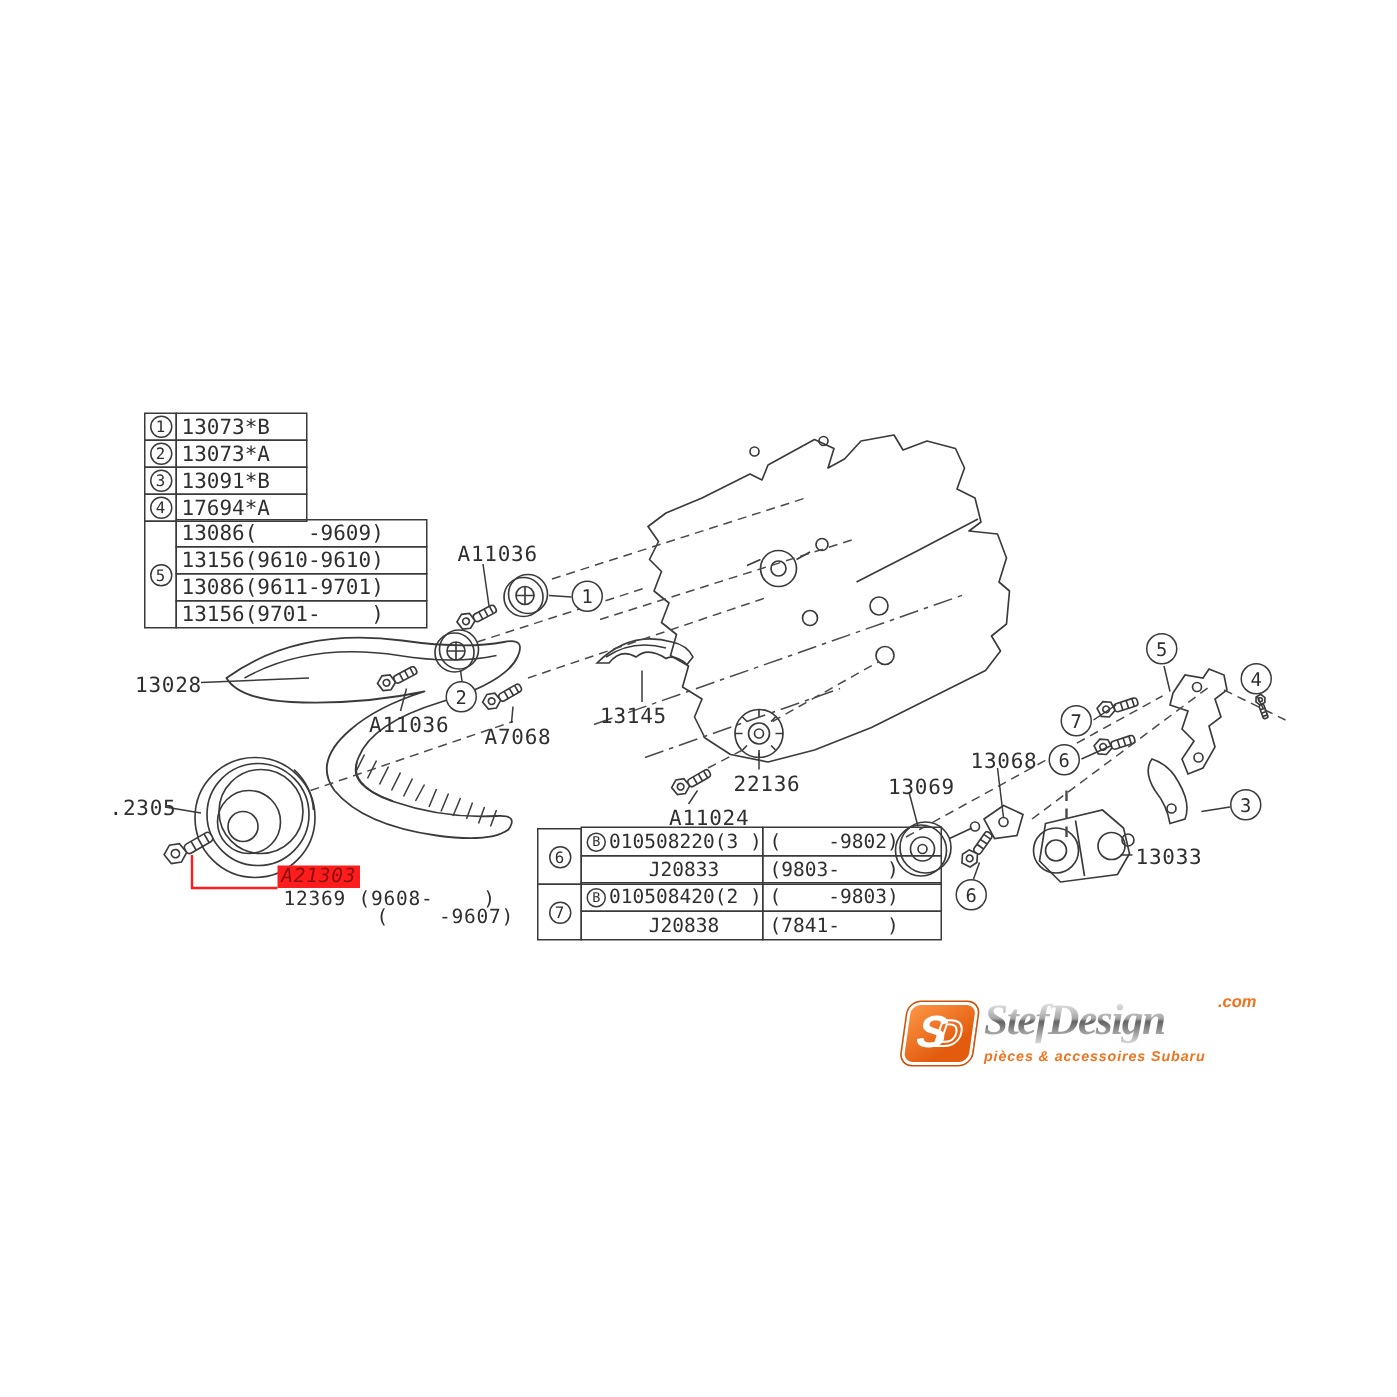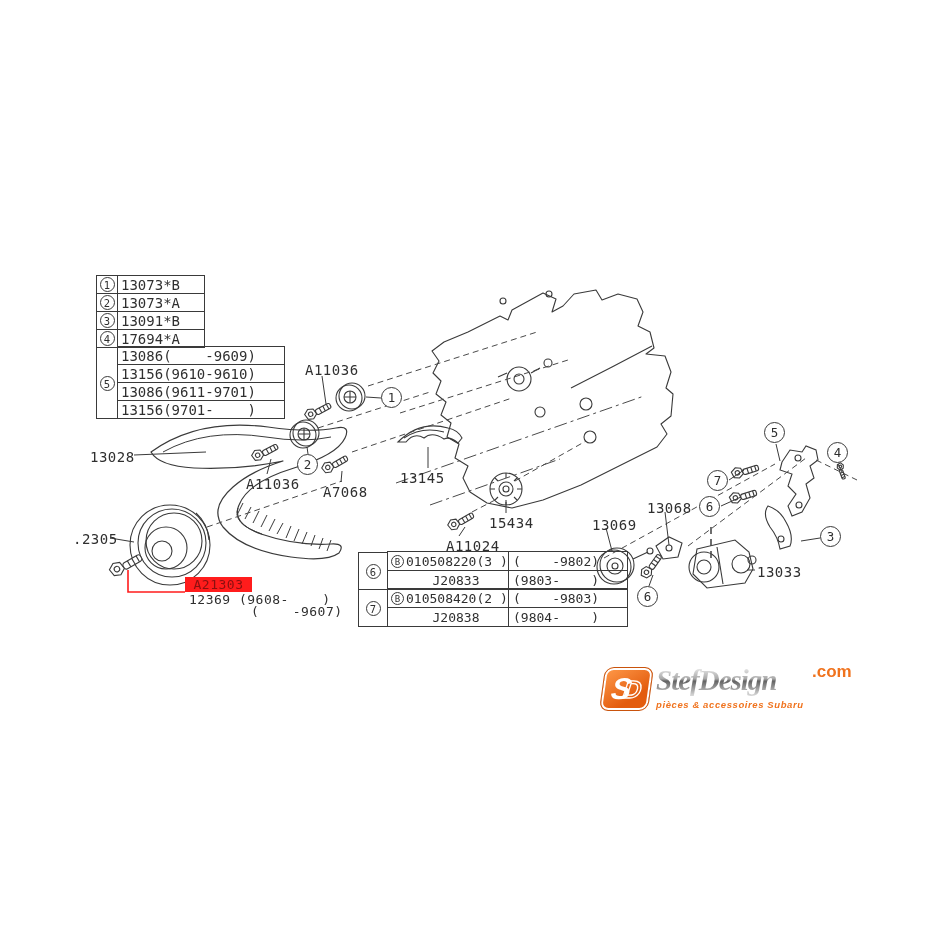--- a/index.html
+++ b/index.html
@@ -38,42 +38,42 @@
   .fpart { width:122px; height:20px; border:1px solid var(--line); margin-left:-1px; display:flex; align-items:center;
            padding-left:3px; white-space:pre; box-sizing:border-box; }
   .frange { width:120px; height:20px; line-height:19px; border:1px solid var(--line); margin-left:-1px;
             padding-left:4px; white-space:pre; box-sizing:border-box; }
   .bcirc { width:13px; height:13px; border:1px solid var(--line); border-radius:50%; font-size:9px; line-height:12px;
            text-align:center; margin-right:2px; box-sizing:border-box; flex:0 0 auto; }
   .bcirc:empty { border:none; width:15px; }
   .fpart.center { justify-content:center; padding-left:16px; }
 
   
-  .hl-box { position:absolute; left:185px; top:577px; width:67px; height:15px; background:var(--hl);
-            color:#8a1010; font-size:13px; line-height:15px; text-align:center; letter-spacing:.5px; }
+  .hl-box { position:absolute; left:185px; top:577px; width:55px; height:15px; background:var(--hl);
+            color:#8a1010; font-size:13px; line-height:15px; text-align:center; letter-spacing:.5px;font-style:italic; }
   .hl-range { position:absolute; left:251px; top:604px; font-size:13px; white-space:pre; letter-spacing:.5px; }
   .hl-succ { position:absolute; left:189px; top:592px; font-size:13px; white-space:pre; letter-spacing:.5px; }
 
   
   .logo { position:absolute; left:600px; top:658px; width:270px; height:64px;
           font-family:"Liberation Sans", sans-serif; }
   .logo-icon { position:absolute; left:2px; top:9px; width:47px; height:42px; border-radius:9px;
                background:linear-gradient(145deg,#ff9a4a,#e35c0e 70%); border:1.5px solid #c9530c;
                box-shadow:inset 0 0 0 2px #ffffff; transform:skewX(-8deg);
                display:flex; align-items:center; justify-content:center; }
   .logo-s { color:#fff; font-weight:bold; font-style:italic; font-size:30px; line-height:1; }
   .logo-d { color:transparent; -webkit-text-stroke:1.3px #ffffff; font-weight:bold; font-style:italic;
             font-size:25px; line-height:1; margin-left:-8px; }
   .logo-name { position:absolute; left:56px; top:6px; font-size:29px; font-weight:bold; font-style:italic;
                letter-spacing:-1px; white-space:nowrap;
                background:linear-gradient(180deg,#f6f6f6 5%,#a8a8a8 45%,#636363 52%,#d6d6d6 95%);
                -webkit-background-clip:text; background-clip:text; -webkit-text-fill-color:transparent;
                text-shadow:none;font-family:Liberation Serif, serif; }
-  .logo-tld { position:absolute; left:212px; top:4px; color:var(--accent); font-size:17px;
-              font-weight:bold; }
+  .logo-tld { position:absolute; left:212px; top:4px; color:var(--accent); font-size:11px;
+              font-weight:bold; font-style:italic; }
   .logo-tag { position:absolute; left:56px; top:41px; color:var(--accent); font-size:9.5px;
               font-weight:bold; font-style:italic; letter-spacing:.6px; white-space:nowrap; }
 </style>
 </head>
 <body>
 
 <div class="stage">
 
   <svg class="art" width="931" height="931" viewBox="0 0 931 931">
     <defs>
@@ -298,32 +298,32 @@
       <span class="frefcell">
           <span class="circ">7</span>
         </span>
       <div class="fcol">
         <div class="frow">
           <span class="fpart"><span class="bcirc">B</span><span>010508420(2 )</span></span>
           <span class="frange">(    -9803)</span>
         </div>
         <div class="frow">
           <span class="fpart center"><span>J20838</span></span>
-          <span class="frange">(9804-    )</span>
+          <span class="frange">(7841-    )</span>
         </div>
       </div>
     </div>
   </div>
 
   <div class="plabel" style="left:305px;top:362px">A11036</div>
   <div class="plabel" style="left:90px;top:449px">13028</div>
   <div class="plabel" style="left:246px;top:476px">A11036</div>
   <div class="plabel" style="left:323px;top:484px">A7068</div>
   <div class="plabel" style="left:400px;top:470px">13145</div>
-  <div class="plabel" style="left:489px;top:515px">15434</div>
+  <div class="plabel" style="left:489px;top:515px">22136</div>
   <div class="plabel" style="left:446px;top:538px">A11024</div>
   <div class="plabel" style="left:592px;top:517px">13069</div>
   <div class="plabel" style="left:647px;top:500px">13068</div>
   <div class="plabel" style="left:757px;top:564px">13033</div>
   <div class="plabel" style="left:73px;top:531px">.2305</div>
 
   <div class="callout" style="left:381px;top:387px">1</div>
   <div class="callout" style="left:297px;top:454px">2</div>
   <div class="callout" style="left:820px;top:526px">3</div>
   <div class="callout" style="left:827px;top:442px">4</div>

